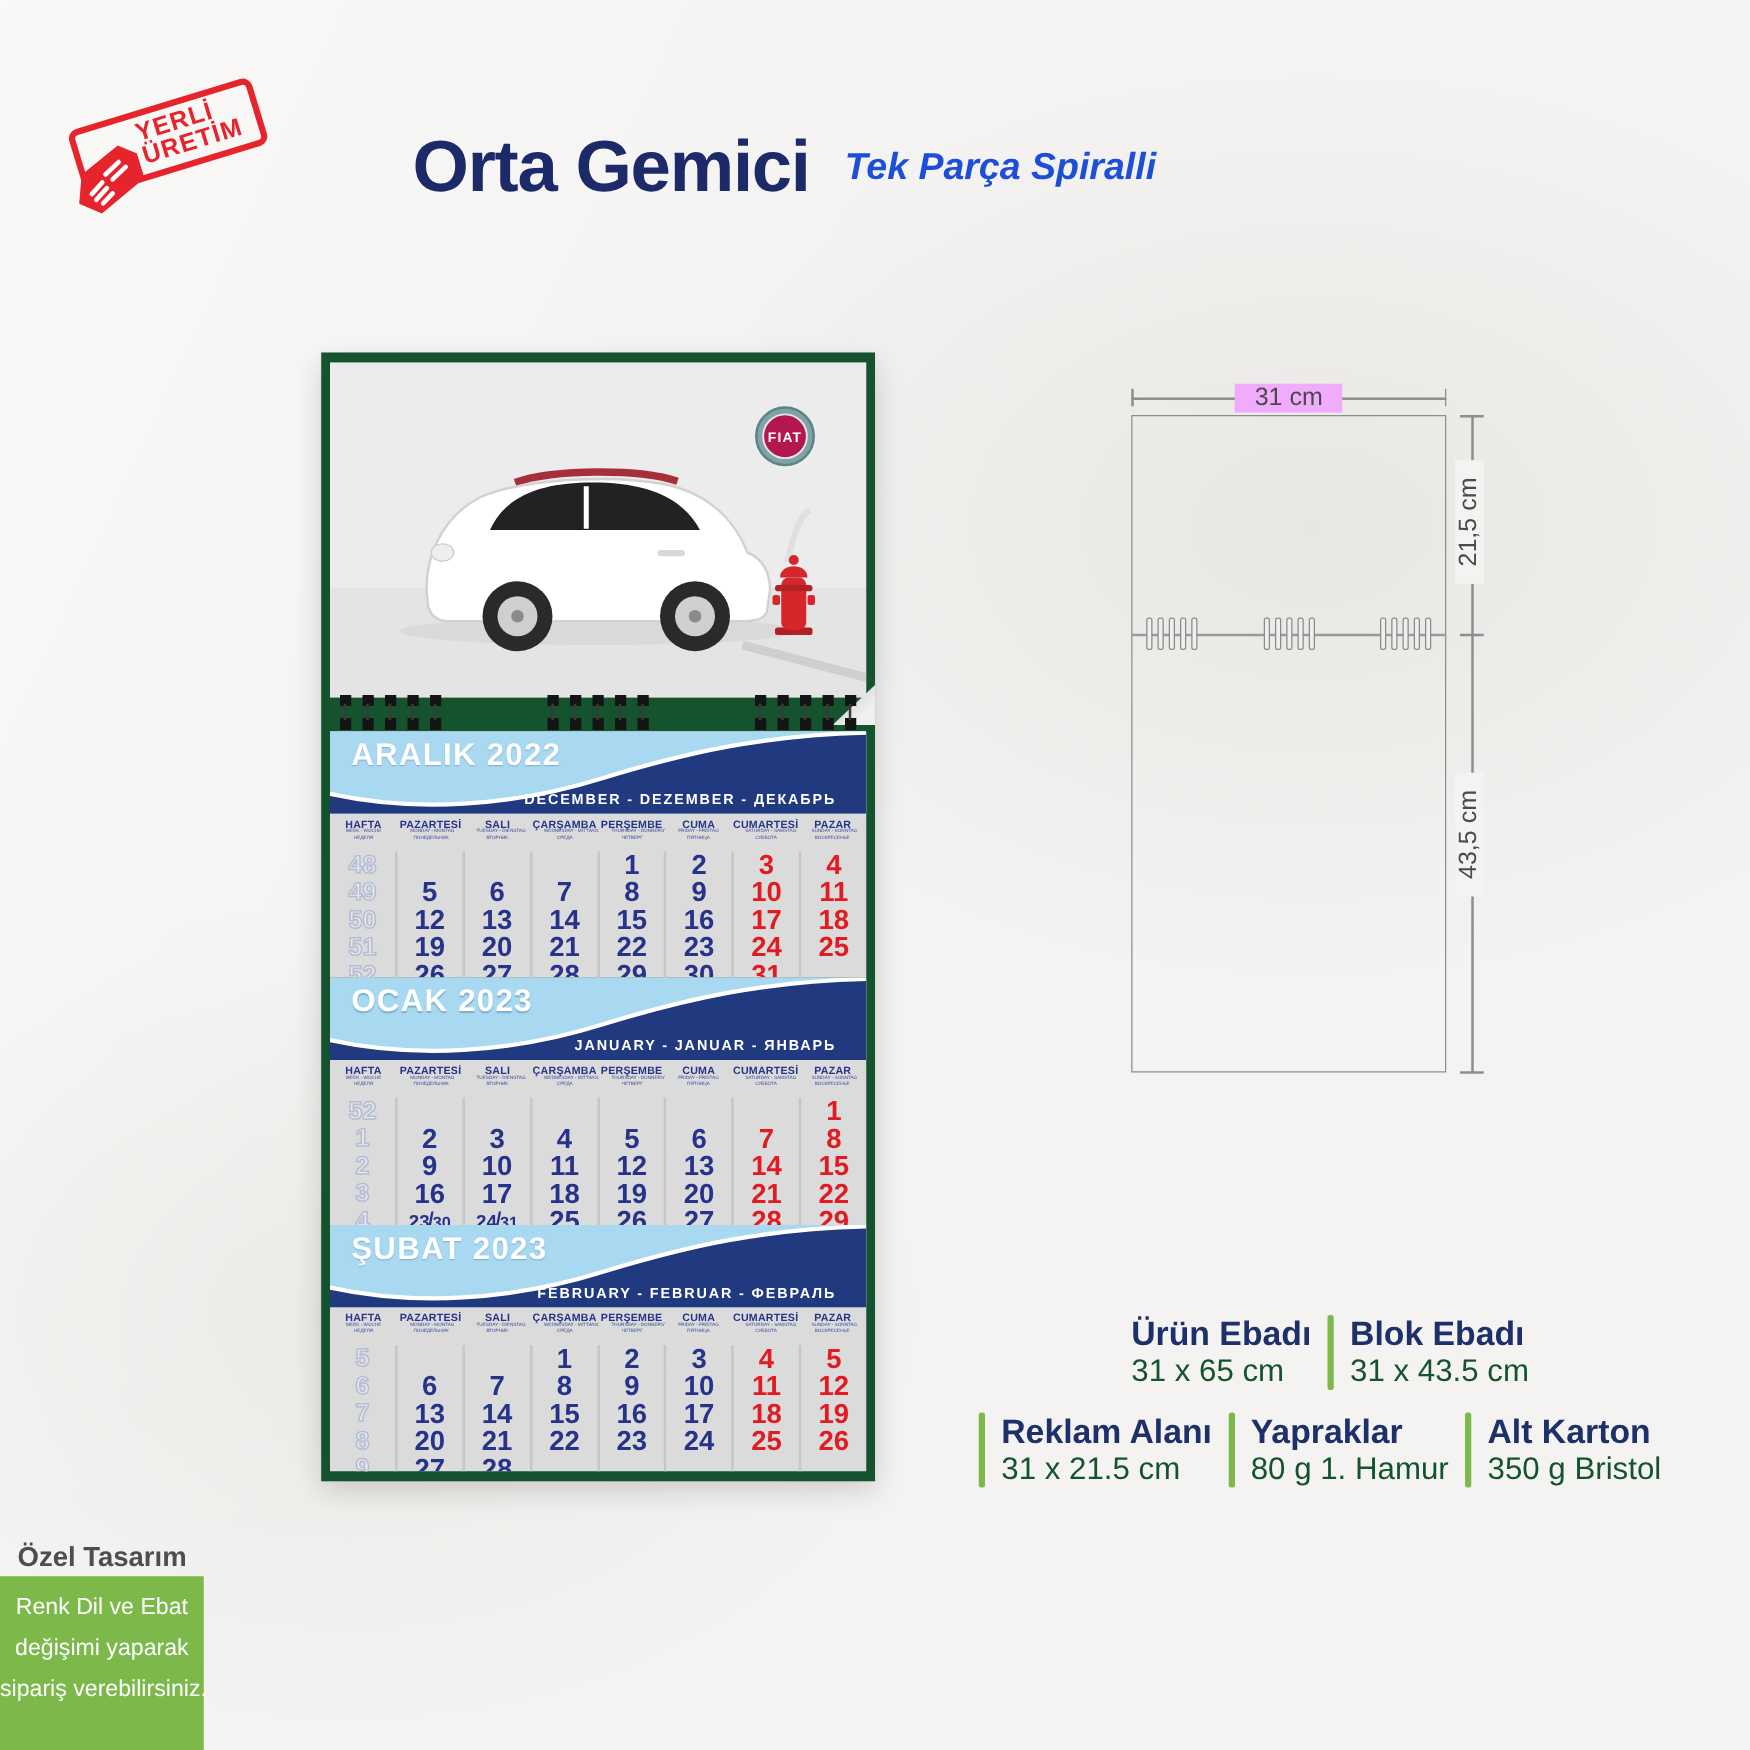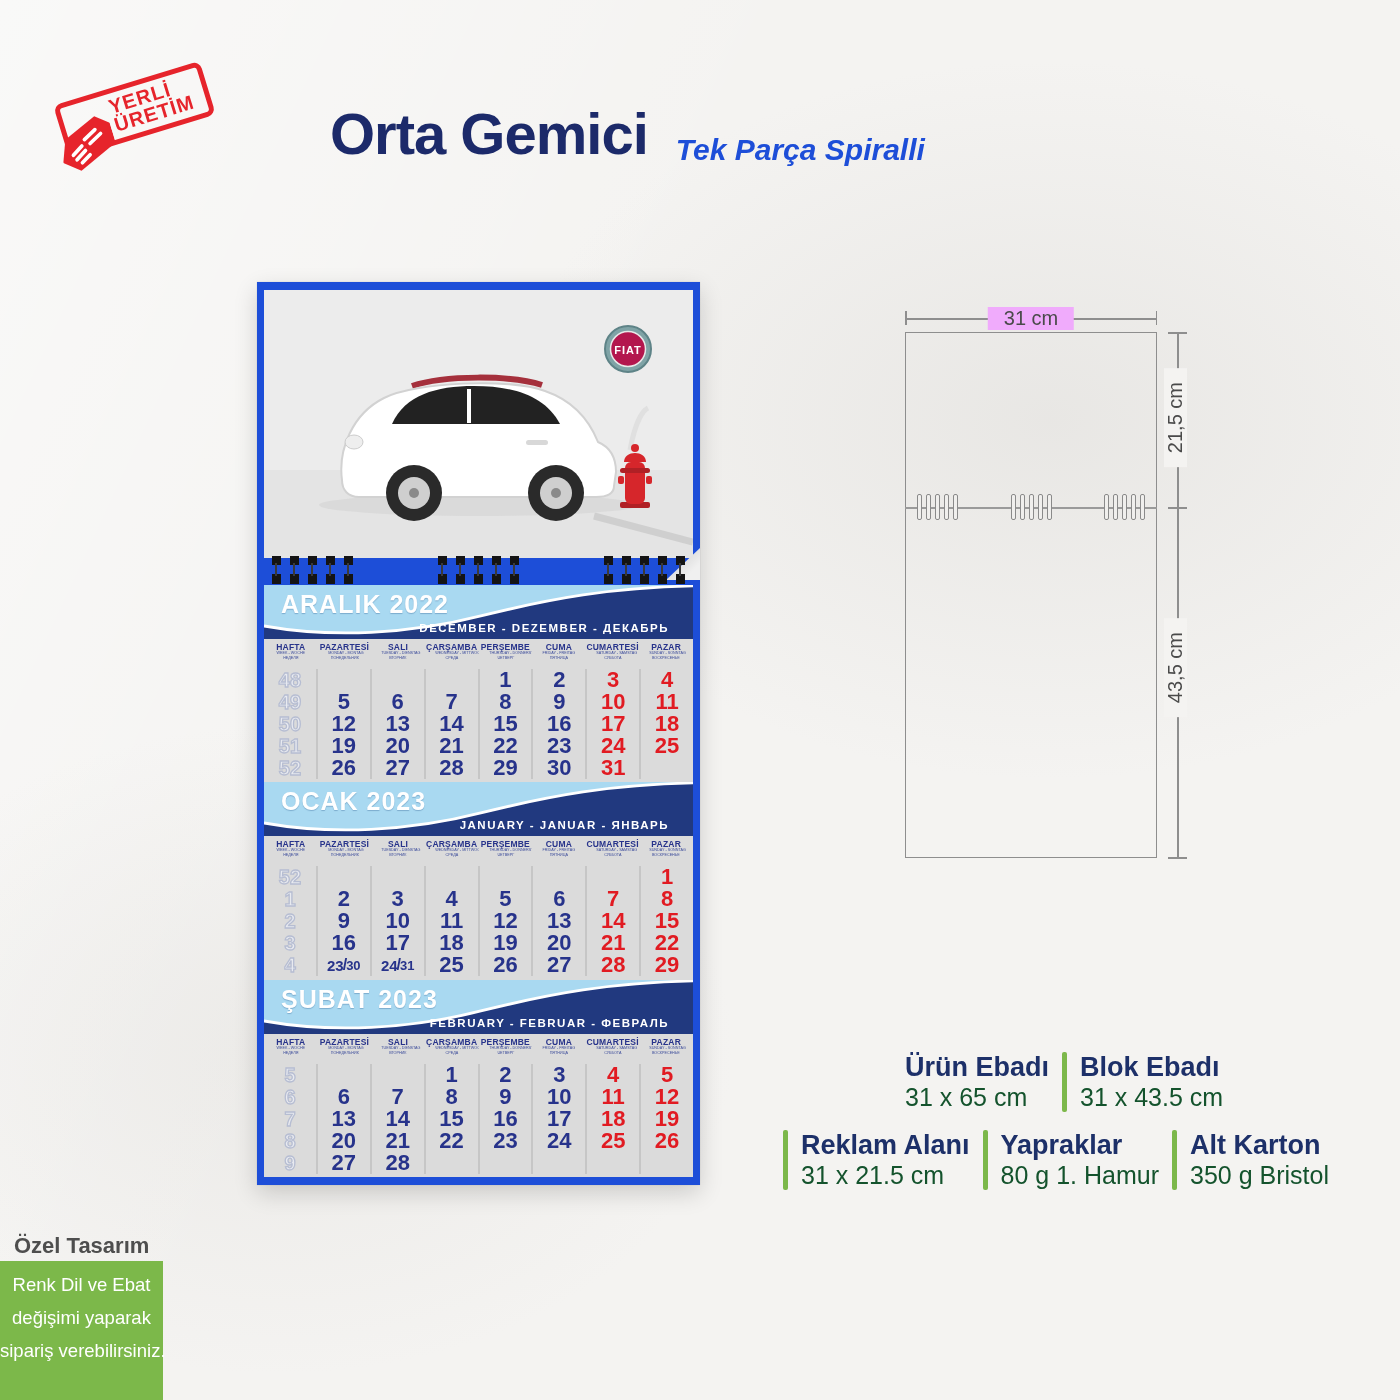--- a/index.html
+++ b/index.html
@@ -20,44 +20,44 @@
 
   
   .stamp { position:absolute; left:58px; top:82px; transform:rotate(-17deg);
            display:flex; align-items:center; gap:6px;
            border:5px solid #e6242b; border-radius:8px; padding:4px 12px 4px 4px; }
   .stamp svg { margin:10px -2px -26px -16px; }
   .stamp-text { color:#e6242b; font-weight:900; font-size:20px; line-height:.95;
                 letter-spacing:1px; }
 
   
-  .title-row { position:absolute; left:330px; top:100px; display:flex; align-items:flex-end; gap:28px; }
+  .title-row { position:absolute; left:330px; top:100px; display:flex; align-items:center; gap:28px; }
   .page-title { font-size:58px; font-weight:800; color:#1c2a6a; letter-spacing:-1px; }
   .page-subtitle { font-size:30px; font-weight:800; font-style:italic; color:#1d4ed8; }
 
   
   .card { position:absolute; left:257px; top:282px; width:443px; height:903px;
-          background:#1d4ed8; box-shadow:0 8px 22px rgba(0,0,0,.16), 0 0 1px rgba(0,0,0,.2); }
+          background:#14532d; box-shadow:0 8px 22px rgba(0,0,0,.16), 0 0 1px rgba(0,0,0,.2); }
   .photo { position:absolute; left:7px; top:8px; width:429px; height:268px;
            background:linear-gradient(#f1f1f1, #e3e3e3); overflow:hidden; }
   .curl { position:absolute; right:0; top:266px; width:34px; height:32px;
           background:linear-gradient(135deg,#c4c4c4 0%, #f0f0f0 75%);
           clip-path:polygon(100% 0, 100% 100%, 0 100%); }
 
   .spirals { position:absolute; left:7px; top:274px; width:429px; height:30px;
              display:flex; justify-content:space-between; padding:0 8px; z-index:5; }
   .sp-group { display:flex; gap:9px; }
   .loop { width:9px; height:28px; position:relative;
           background:linear-gradient(to bottom, #141414 0 9px, rgba(0,0,0,0) 9px 18px, #141414 18px 28px); }
   .loop::before { content:''; position:absolute; left:3px; top:7px; width:2px; height:13px; background:#3a3a3a; }
 
   .months { position:absolute; left:7px; top:303px; width:429px; height:592px;
             display:flex; flex-direction:column; }
   .month { flex:1; display:flex; flex-direction:column; background:#dbdbdb; overflow:hidden; }
-  .m-header { position:relative; height:54px; background:#a9d9f1; flex:none; }
+  .m-header { position:relative; height:66px; background:#a9d9f1; flex:none; }
   .m-header svg.wave { position:absolute; inset:0; width:100%; height:100%; }
   .m-name { position:absolute; left:17px; top:5px; color:#fff; font-weight:800;
             font-size:25px; letter-spacing:1px; text-shadow:0 1px 1px rgba(40,90,140,.35); }
   .m-intl { position:absolute; right:24px; bottom:5px; color:#fff; font-weight:700;
             font-size:11.5px; letter-spacing:1.5px; }
   .m-dayheads { display:flex; height:30px; flex:none; padding-top:3px; }
   .dh { flex:1; text-align:center; color:#27338b; overflow:hidden; }
   .dh-t { font-size:8.5px; font-weight:700; letter-spacing:.2px; }
   .dh-s { font-size:6px; transform:scale(.62); transform-origin:center top; line-height:5px;
           color:#3a4a9a; white-space:nowrap; }

